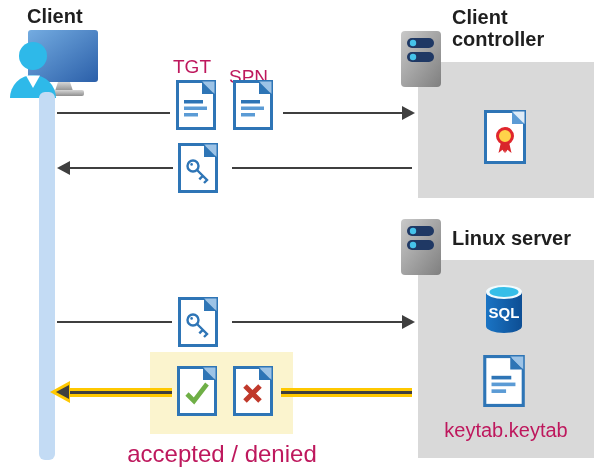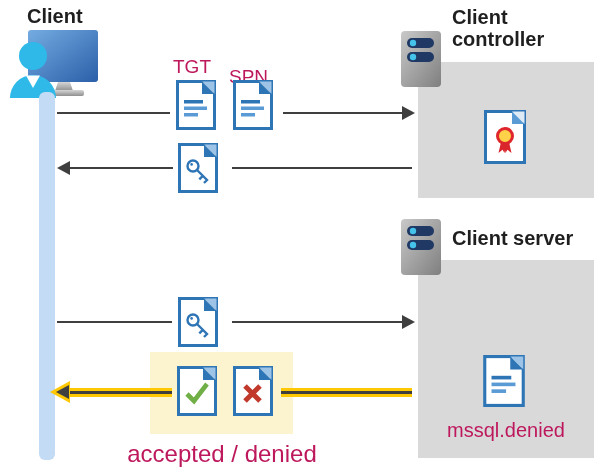--- a/index.html
+++ b/index.html
@@ -105,35 +105,49 @@
         </linearGradient>
       </defs>
       <rect x="1" y="1" width="40" height="56" rx="4" fill="url(#srv2)"></rect>
       <rect x="7" y="8" width="27" height="10" rx="5" fill="#1f3864"></rect>
       <circle cx="13" cy="13" r="3.2" fill="#45c2ea"></circle>
       <rect x="7" y="22" width="27" height="10" rx="5" fill="#1f3864"></rect>
       <circle cx="13" cy="27" r="3.2" fill="#45c2ea"></circle>
     </svg>
   </div>
 
-  <div class="abs heading" style="left:452px; top:227px; width:140px;">Client server</div>
-
+  <div class="abs heading" style="left:452px; top:227px; width:140px;">Linux server</div>
+
+  <div class="abs" style="left:484px; top:283px;">
+    <svg width="40" height="52" viewBox="0 0 40 52">
+      <defs>
+        <linearGradient id="cyl" x1="0" y1="0" x2="1" y2="0">
+          <stop offset="0" stop-color="#1a74c4"></stop>
+            <stop offset="1" stop-color="#0d4e94"></stop>
+        </linearGradient>
+      </defs>
+      <path d="M2,9 V43 A18,7 0 0 0 38,43 V9 Z" fill="url(#cyl)"></path>
+      <ellipse cx="20" cy="9" rx="18" ry="7" fill="#f2fbfe"></ellipse>
+      <ellipse cx="20" cy="9" rx="14.5" ry="5" fill="#35bee8"></ellipse>
+      <text x="20" y="35" text-anchor="middle" font-size="15" font-weight="bold" fill="#ffffff" font-family="Liberation Sans, sans-serif">SQL</text>
+    </svg>
+  </div>
 
   <div class="abs" style="left:483px; top:355px;">
     <svg width="42" height="52" viewBox="0 0 40 50">
       <rect x="1.5" y="1.5" width="37" height="47" fill="#ffffff" stroke="#2e75b6" stroke-width="3"></rect>
       <path d="M26,1.5 L38.5,1.5 L38.5,14 Z" fill="#9dc3e6"></path>
       <path d="M26,1.5 L38.5,14 L26,14 Z" fill="#2e75b6"></path>
       <rect x="8" y="20" width="19" height="3.5" fill="#2e75b6"></rect>
       <rect x="8" y="26.5" width="23" height="3.5" fill="#5b9bd5"></rect>
       <rect x="8" y="33" width="14" height="3.5" fill="#5b9bd5"></rect>
     </svg>
   </div>
 
-  <div class="abs label" style="left:418px; top:419px; width:176px; text-align:center; font-size:20px;">mssql.denied</div>
+  <div class="abs label" style="left:418px; top:419px; width:176px; text-align:center; font-size:20px;">keytab.keytab</div>
 
   <div class="abs label" style="left:173px; top:56px;">TGT</div>
   <div class="abs label" style="left:229px; top:56px;margin-top:10px;">SPN</div>
 
   <div class="line" style="left:57px; top:112px; width:113px;"></div>
   <div class="line" style="left:283px; top:112px; width:120px;"></div>
   <div class="head-r" style="left:402px; top:106px;"></div>
 
   <div class="abs" style="left:176px; top:80px;">
     <svg width="40" height="50" viewBox="0 0 40 50">

